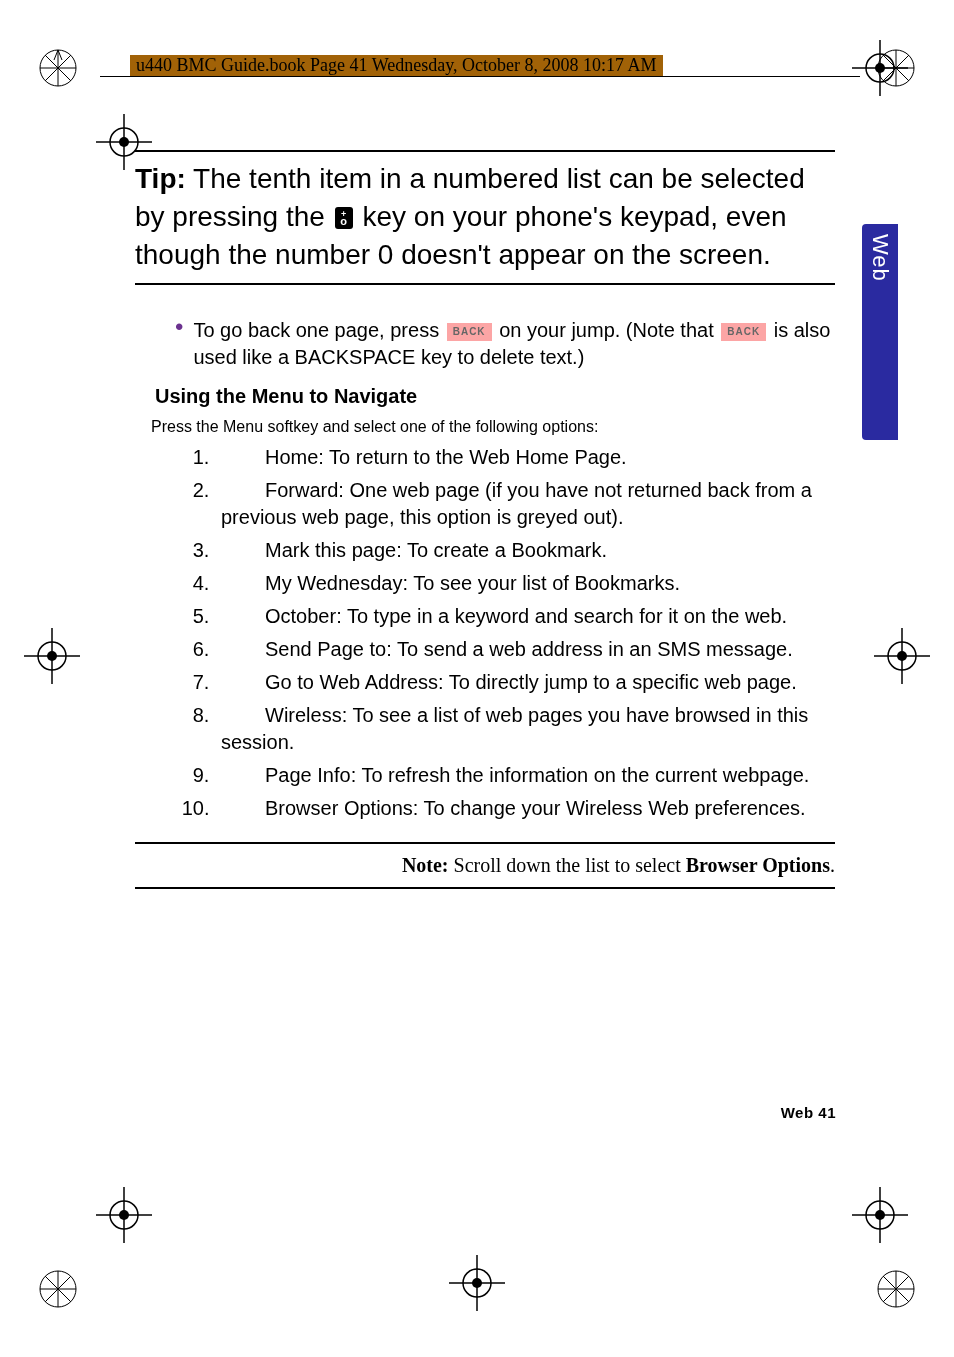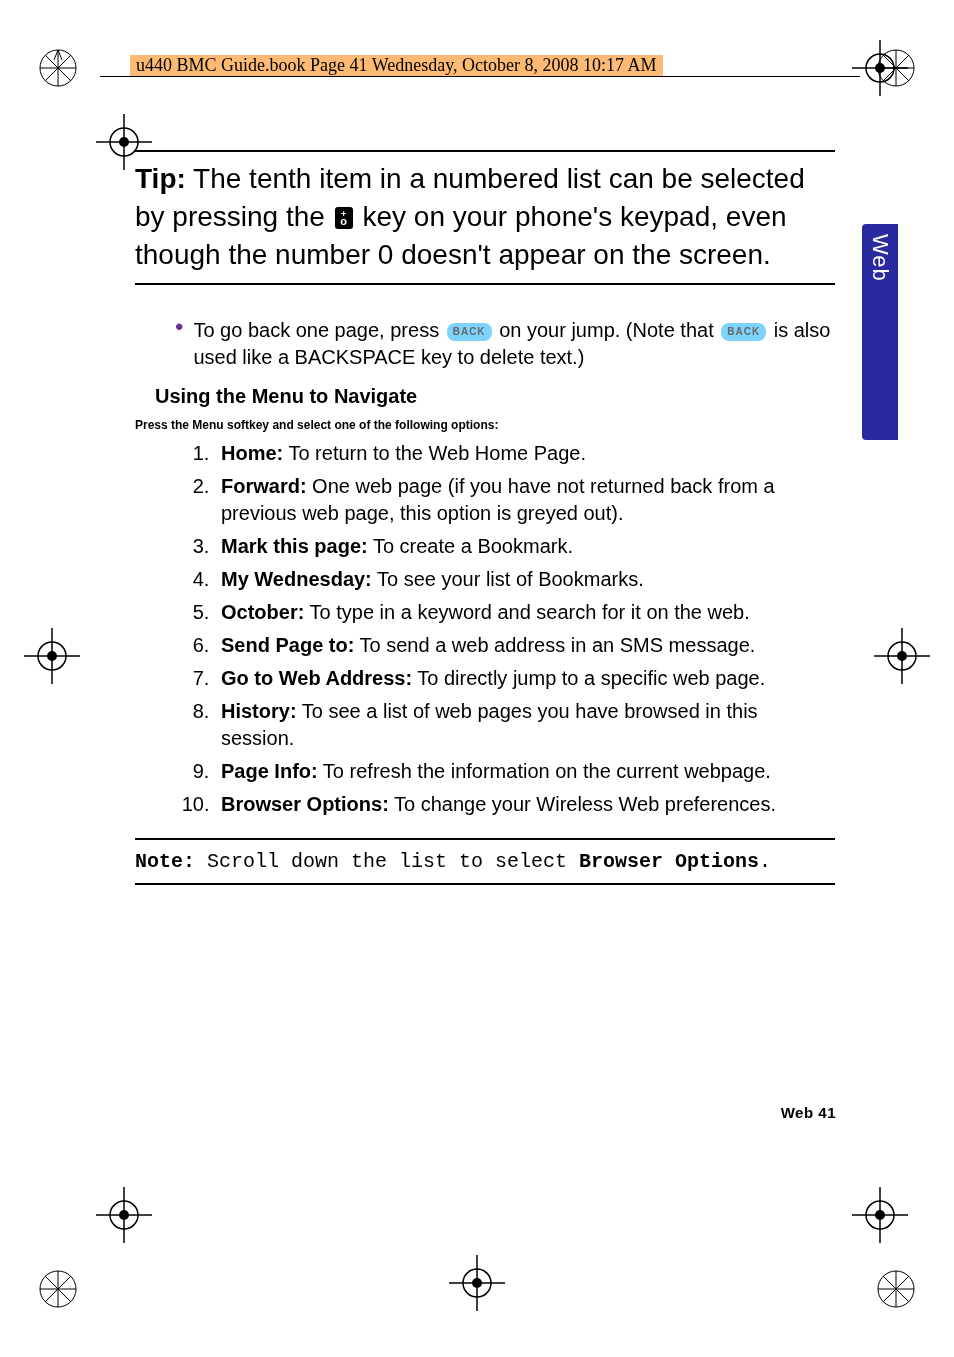--- a/index.html
+++ b/index.html
@@ -55,26 +55,26 @@
     color: #fff;
     font-size: 11px;
     font-weight: bold;
     position: absolute;
     bottom: 1px;
     left: 50%;
     transform: translateX(-50%);
   }
   .back-key {
     display: inline-block;
-    background: #7dd3fc;
+    background: #fca5a5;
     color: #666;
     font-size: 10px;
     letter-spacing: 1px;
     padding: 2px 6px;
-    border-radius: 8px;
+    border-radius: 0;
     vertical-align: middle;
     font-family: Arial, sans-serif;
     font-weight: bold;
     margin: 0 2px;
   }
   .bullet-row {
     display: flex;
     margin-top: 32px;
     font-size: 20px;
     font-family: "Arial Narrow", Arial, sans-serif;
@@ -96,47 +96,48 @@
     font-family: "Arial Narrow", Arial, sans-serif;
     font-stretch: condensed;
   }
   .body-text {
     font-size: 20px;
     margin: 6px 0;
     font-family: "Arial Narrow", Arial, sans-serif;
     font-stretch: condensed;
   }
   .instruction {
-    font-weight: bold;
-    font-size: 12px;
-    margin: 10px 0 8px 0;
+    font-weight: normal;
+    font-size: 16px;
+    margin: 10px 0 8px 16px;
     font-family: "Arial Narrow", Arial, sans-serif;
     font-stretch: condensed;
   }
   ol.menu-list {
     margin: 0 0 0 50px;
     padding: 0 0 0 30px;
     font-size: 20px;
     font-family: "Arial Narrow", Arial, sans-serif;
     font-stretch: condensed;
   }
   ol.menu-list li {
     margin: 6px 0;
     padding-left: 6px;
     line-height: 1.35;
   }
-  ol.menu-list li .item-label { font-weight: bold; }
+  ol.menu-list li .item-label { font-weight: normal; margin-left: 44px; }
   .note-box {
     border-top: 2.5px solid #000;
     border-bottom: 2.5px solid #000;
     padding: 10px 0;
     font-size: 20px;
     margin-top: 20px;
-    font-family: Liberation Mono, monospace;
-    font-stretch: condensed;
+    font-family: Liberation Serif, serif;
+    font-stretch: condensed;
+    text-align: right;
   }
   .note-box .note-label, .note-box .note-strong { font-weight: bold; }
 
   
   .side-tab {
     position: absolute;
     right: 56px;
     top: 224px;
     width: 36px;
     height: 206px;
@@ -160,21 +161,21 @@
     position: absolute;
     left: 100px;
     top: 76px;
     width: 760px;
     border-top: 1px solid #000;
   }
   .header-text {
     position: absolute;
     left: 130px;
     top: 55px;
-    background: #fdba74;
+    background: #a16207;
     padding: 0 6px;
     font-size: 18px;
     font-family: "Times New Roman", serif;
   }
 
   
   .footer {
     position: absolute;
     right: 118px;
     top: 1104px;
@@ -321,21 +322,21 @@
   <div class="instruction">Press the Menu softkey and select one of the following options:</div>
 
   <ol class="menu-list">
     <li><span class="item-label">Home:</span><span> To return to the Web Home Page.</span></li>
     <li><span class="item-label">Forward:</span><span> One web page (if you have not returned back from a previous web page, this option is greyed out).</span></li>
     <li><span class="item-label">Mark this page:</span><span> To create a Bookmark.</span></li>
     <li><span class="item-label">My Wednesday:</span><span> To see your list of Bookmarks.</span></li>
     <li><span class="item-label">October:</span><span> To type in a keyword and search for it on the web.</span></li>
     <li><span class="item-label">Send Page to:</span><span> To send a web address in an SMS message.</span></li>
     <li><span class="item-label">Go to Web Address:</span><span> To directly jump to a specific web page.</span></li>
-    <li><span class="item-label">History:</span><span> To see a list of web pages you have browsed in this session.</span></li>
+    <li><span class="item-label">Wireless:</span><span> To see a list of web pages you have browsed in this session.</span></li>
     <li><span class="item-label">Page Info:</span><span> To refresh the information on the current webpage.</span></li>
     <li><span class="item-label">Browser Options:</span><span> To change your Wireless Web preferences.</span></li>
   </ol>
 
   <div class="note-box">
     <span class="note-label">Note:</span><span> Scroll down the list to select </span><span class="note-strong">Browser Options</span><span>.</span>
   </div>
 
 </div>
 

